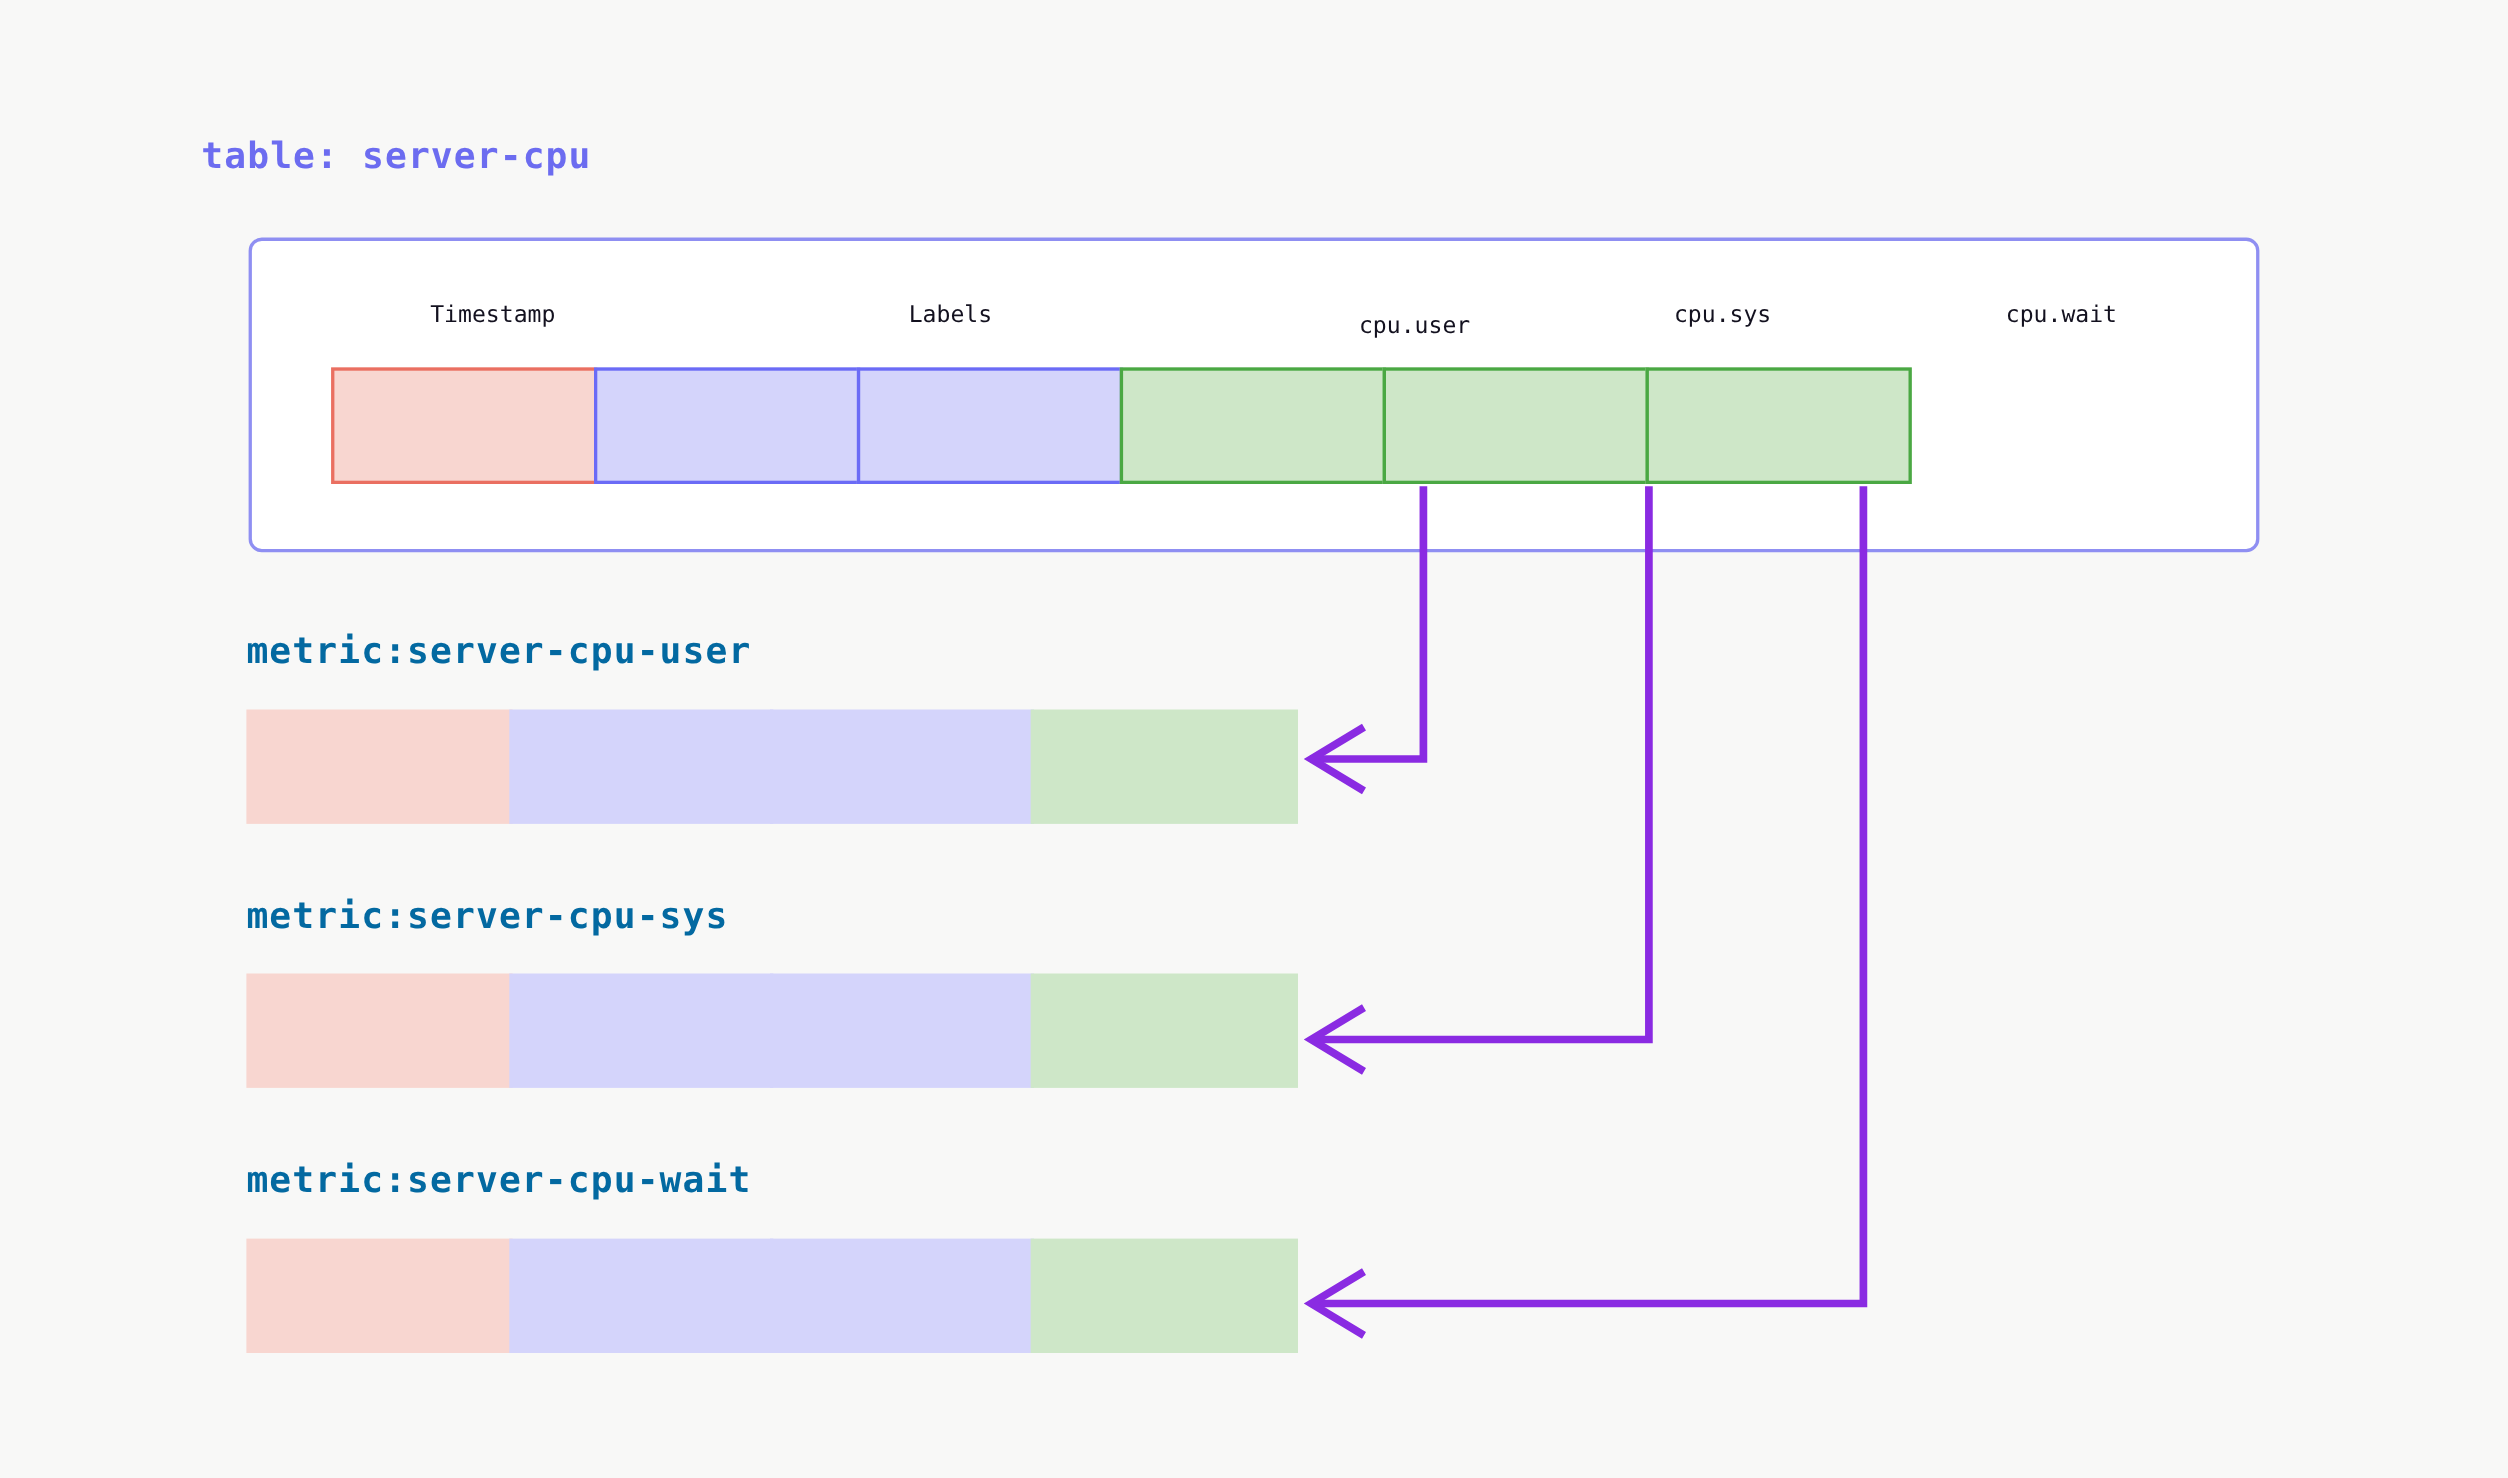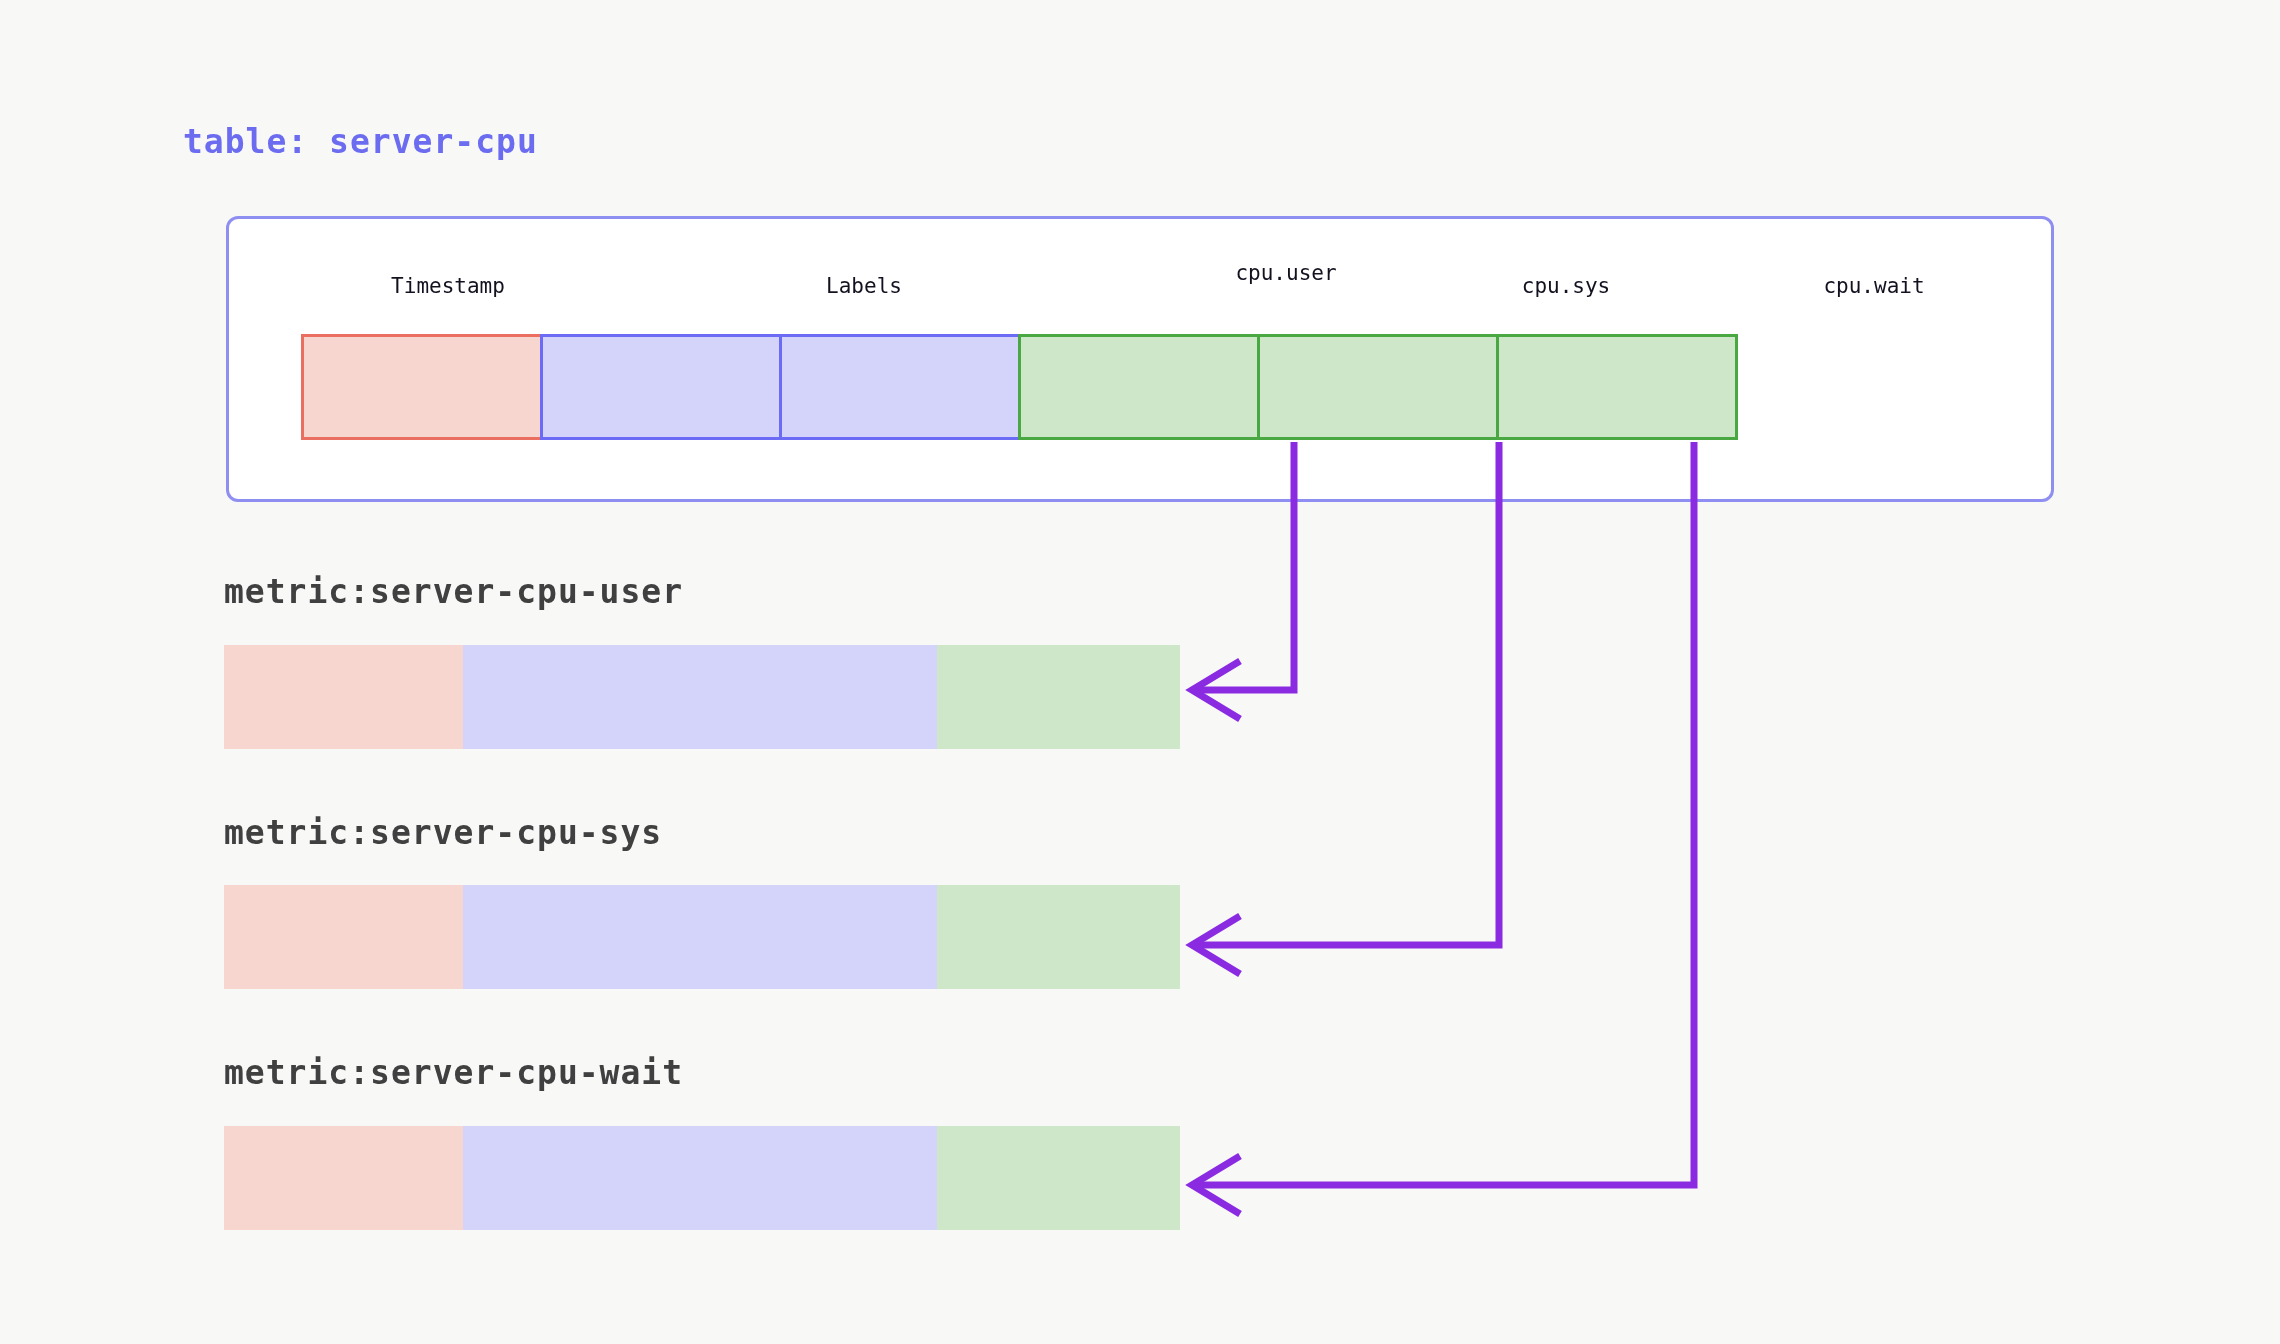--- a/index.html
+++ b/index.html
@@ -94,21 +94,21 @@
     border-color: #4aa843;
   }
 
   
   .metric-title {
     position: absolute;
     font-family: "DejaVu Sans Mono", "Liberation Mono", monospace;
     font-size: 33px;
     font-weight: bold;
     letter-spacing: 1px;
-    color: #404040;
+    color: #0369a1;
     white-space: pre;
   }
   .metric-row {
     position: absolute;
     left: 224px;
     height: 104px;
     display: flex;
   }
   .metric-row .cell {
     height: 104px;
@@ -133,21 +133,21 @@
 <body>
 
 <div id="stage">
 
   <div class="table-title">table: server-cpu</div>
 
   <div class="table-card">
     <div class="col-headers" id="col-headers">
         <div class="col-header" style="left: 219px; top: 55px;">Timestamp</div>
         <div class="col-header" style="left: 635px; top: 55px;">Labels</div>
-        <div class="col-header" style="left: 1057px; top: 42px; text-align: center;">cpu.user</div>
+        <div class="col-header" style="left: 1057px; top: 65px; text-align: center;">cpu.user</div>
         <div class="col-header" style="left: 1337px; top: 55px;">cpu.sys</div>
         <div class="col-header" style="left: 1617px; top: 55px; margin-left: 28px;">cpu.wait</div>
       </div>
   </div>
 
   <div class="table-row" id="table-row">
       <div class="cell ts"></div>
       <div class="cell lbl"></div>
       <div class="cell lbl"></div>
       <div class="cell val"></div>

